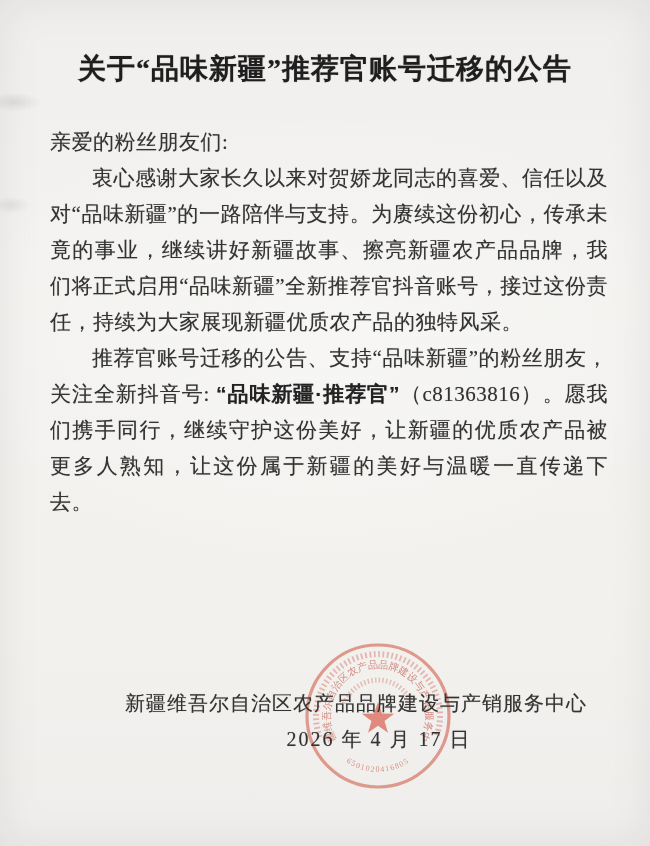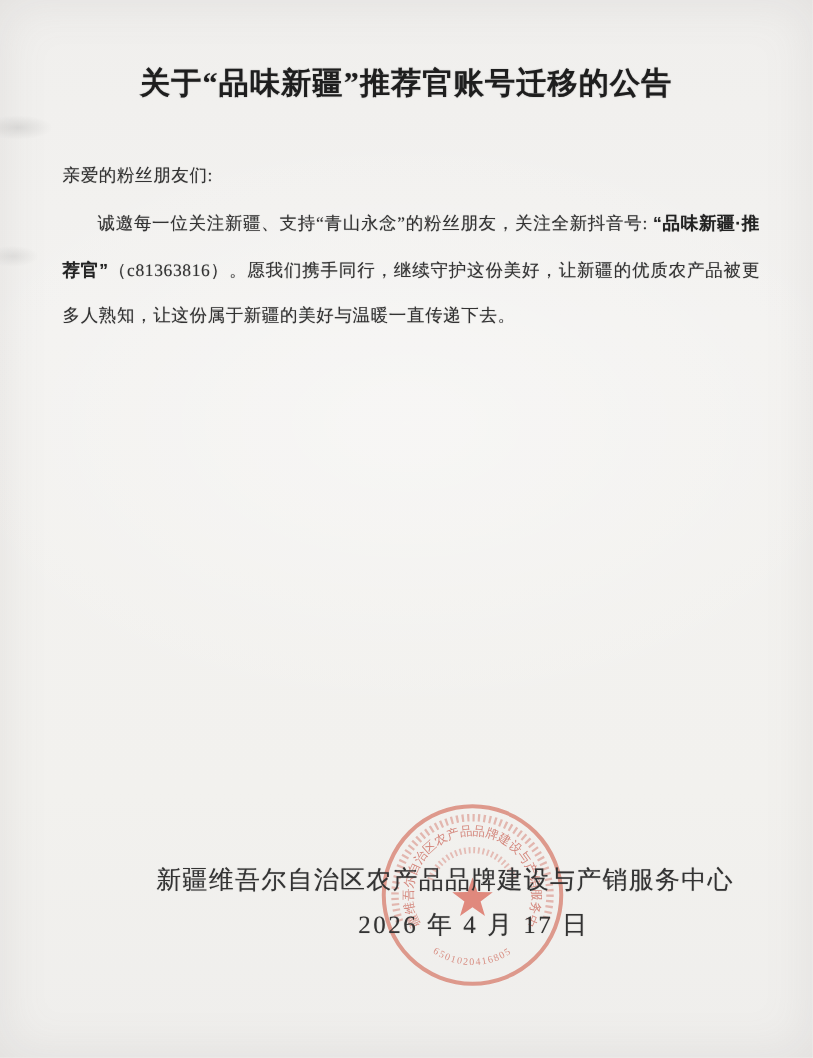--- a/index.html
+++ b/index.html
@@ -18,30 +18,30 @@
       radial-gradient(ellipse 30px 12px at 10px 205px, rgba(110,110,110,.13), rgba(110,110,110,0) 70%),
       radial-gradient(ellipse 500px 300px at 50% 40%, rgba(255,255,255,.35), rgba(255,255,255,0) 80%),
       linear-gradient(180deg,#f0efed 0%,#f3f2f0 30%,#f2f1ee 75%,#efeeec 100%);
     color:#333;
     box-shadow:inset 0 0 40px rgba(120,118,112,.12);
   }
   .title{
     margin:0;
     padding-top:50px;
     text-align:center;
-    font-size:24px;
+    font-size:28px;
     font-weight:bold;
     letter-spacing:1px;
     color:#1e1e1e;
     text-shadow:0 0 1px rgba(40,40,40,.45);
   }
   .body-text{
     position:absolute;
     left:50px; right:42px; top:124px;
-    font-size:14px;
+    font-size:21px;
     line-height:36px;
     letter-spacing:.5px;
     text-align:justify;
     color:#333;
     text-shadow:0 0 .8px rgba(60,60,60,.45);
   }
   .body-text p{margin:0;}
   .body-text p.indent{text-indent:2em;}
   .account-bold{
     font-weight:bold;
@@ -85,21 +85,22 @@
 </style>
 </head>
 <body>
 
 <div class="page">
 
   <h1 class="title">关于“品味新疆”推荐官账号迁移的公告</h1>
 
   <div class="body-text">
     <p>亲爱的粉丝朋友们:</p>
-    <p class="indent"><span>诚邀每一位关注新疆、支持“青山永念”的粉丝朋友，关注全新抖音号: </span><span class="account-bold">“品味新疆·推荐官”</span><span>（</span><span>c81363816</span><span>）。愿我们携手同行，继续守护这份美好，让新疆的优质农产品被更多人熟知，让这份属于新疆的美好与温暖一直传递下去。</span></p>
+    <p class="indent">衷心感谢大家长久以来对贺娇龙同志的喜爱、信任以及对“品味新疆”的一路陪伴与支持。为赓续这份初心，传承未竟的事业，继续讲好新疆故事、擦亮新疆农产品品牌，我们将正式启用“品味新疆”全新推荐官抖音账号，接过这份责任，持续为大家展现新疆优质农产品的独特风采。</p>
+    <p class="indent"><span>推荐官账号迁移的公告、支持“品味新疆”的粉丝朋友，关注全新抖音号: </span><span class="account-bold">“品味新疆·推荐官”</span><span>（</span><span>c81363816</span><span>）。愿我们携手同行，继续守护这份美好，让新疆的优质农产品被更多人熟知，让这份属于新疆的美好与温暖一直传递下去。</span></p>
   </div>
 
   <svg class="seal" viewBox="0 0 150 150" xmlns="http://www.w3.org/2000/svg">
 
     <circle cx="75" cy="75" r="71" fill="none" stroke="#d4705f" stroke-width="3.2" opacity="0.8"></circle>
 
     <path d="M 16.7,96.2 A 62,62 0 1 1 133.3,96.2" fill="none" stroke="#d0695b" stroke-width="6" stroke-dasharray="1.8 2.6" opacity="0.5"></path>
 
     <defs>
       <path id="cnRing" d="M 31.5,95.3 A 48,48 0 1 1 118.5,95.3"></path>

